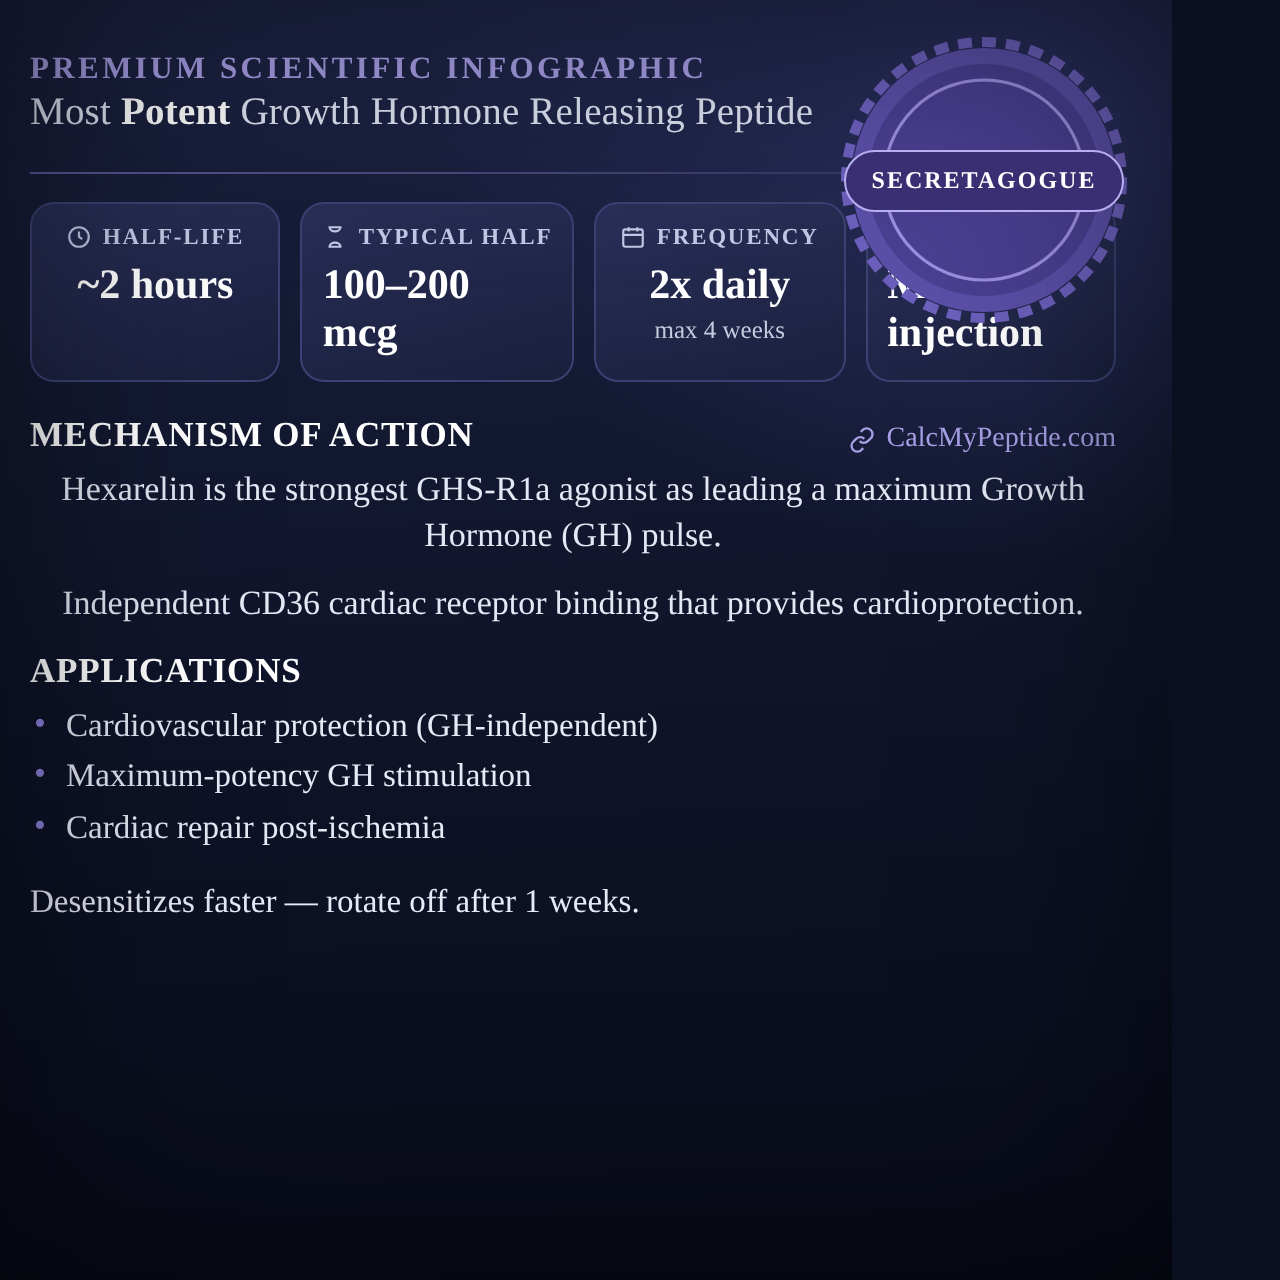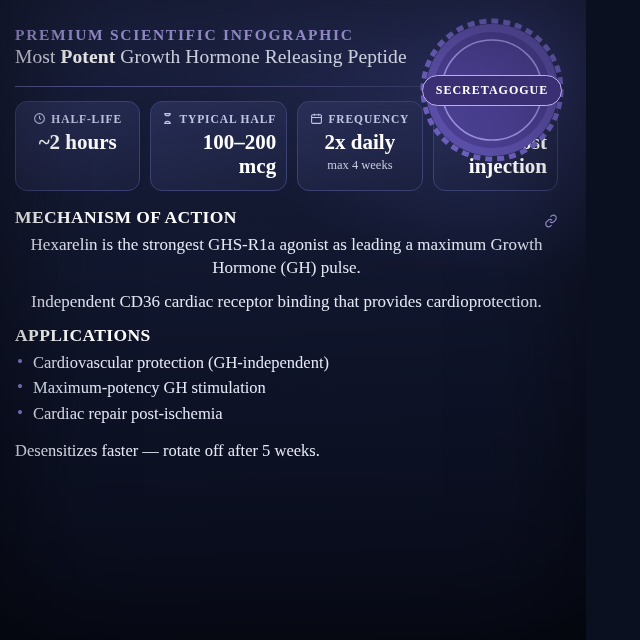--- a/index.html
+++ b/index.html
@@ -103,21 +103,21 @@
     font-weight: 700;
     letter-spacing: 0.9px;
     margin-bottom: 6px;
     white-space: nowrap;
   }
   .stat-head svg { display:block; }
   .stat-value {
     font-size: 21px;
     font-weight: 700;
     color: #ffffff;
-    text-align: right;
+    text-align: left;
     line-height: 1.12;
   }
   .stat-sub {
     font-size: 12.5px;
     color: #c5cade;
     margin-top: 3px;
     text-align: center;
   }
 
   
@@ -240,27 +240,28 @@
 
   </div>
 
   <div class="sec-row">
     <div class="sec-title">MECHANISM OF ACTION</div>
     <div class="brand">
       <svg width="14" height="14" viewBox="0 0 24 24" fill="none" stroke="#a99fe6" stroke-width="2">
         <path d="M10 13a5 5 0 007 0l2-2a5 5 0 10-7-7l-1 1"></path>
         <path d="M14 11a5 5 0 00-7 0l-2 2a5 5 0 107 7l1-1"></path>
       </svg>
+      <span>CalcMyPeptide.com</span>
     </div>
   </div>
   <p class="para">Hexarelin is the strongest GHS-R1a agonist as leading a maximum Growth Hormone (GH) pulse.</p>
   <p class="para">Independent CD36 cardiac receptor binding that provides cardioprotection.</p>
 
   <div class="sec-title apps">APPLICATIONS</div>
   <ul>
     <li>Cardiovascular protection (GH-independent)</li>
     <li>Maximum-potency GH stimulation</li>
     <li>Cardiac repair post-ischemia</li>
   </ul>
 
-  <div class="footnote">Desensitizes faster — rotate off after 5 weeks.</div>
+  <div class="footnote">Desensitizes faster — rotate off after 1 weeks.</div>
 
 </div>
 
 </body></html>

